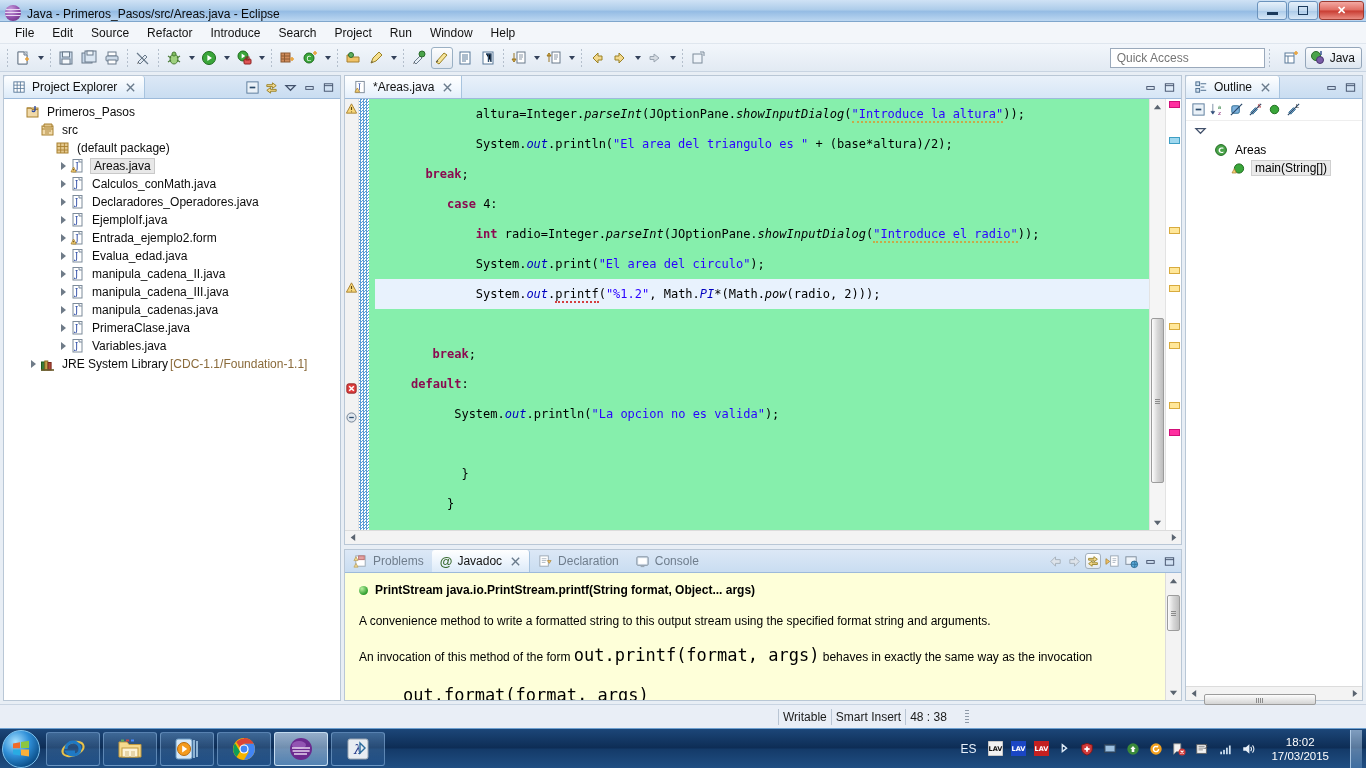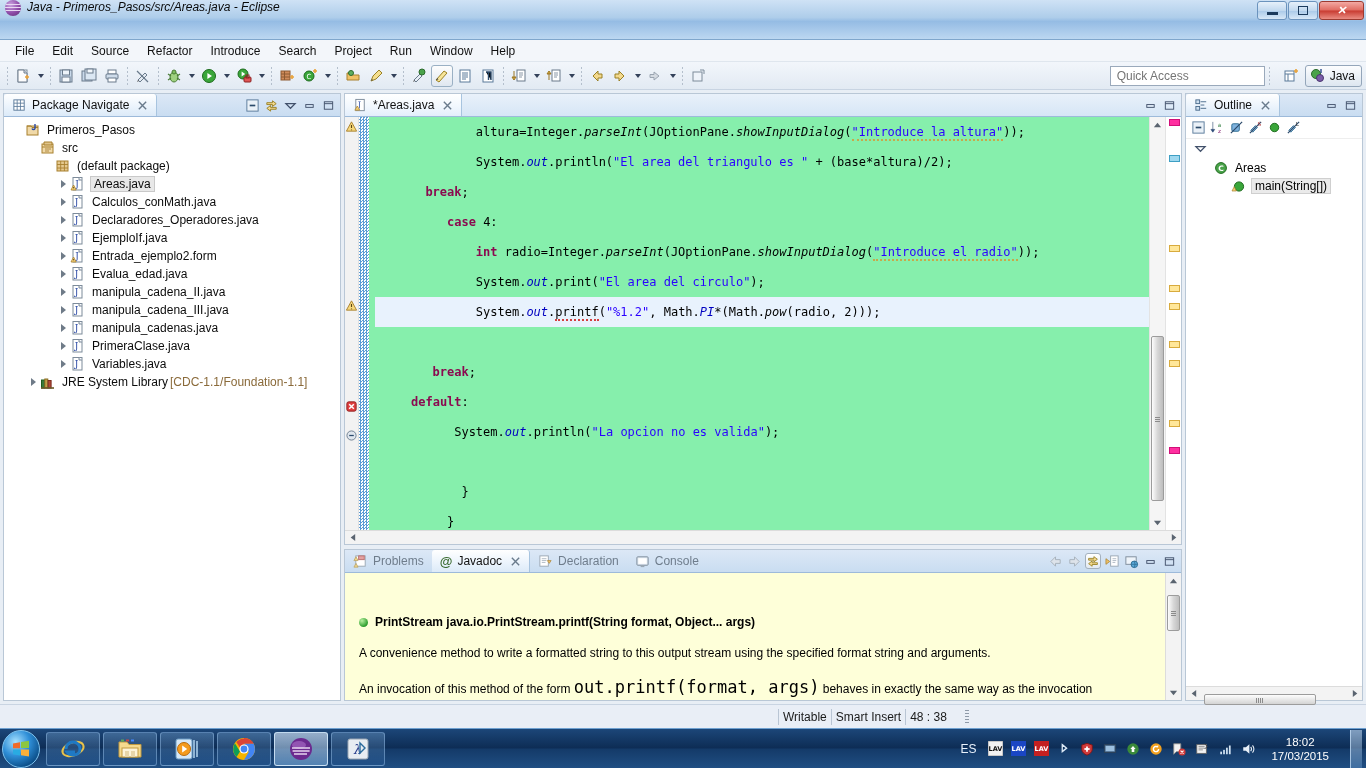--- a/index.html
+++ b/index.html
@@ -16,24 +16,24 @@
 
   
   #eclipse-window {
     position: absolute; left:0; top:0; width:1366px; height:728px;
     background:#f0f0f0;
     display:flex; flex-direction:column;
   }
 
   
   .titlebar {
-    height:40px;
+    height:22px;
     background: linear-gradient(180deg,#cfe2f5 0%, #aecdea 45%, #95bce4 55%, #bcd7f1 100%);
     border-bottom:1px solid #7fa6cc;
-    display:flex; align-items:flex-start; position:relative;font-style:italic;
+    display:flex; align-items:flex-end; position:relative;
   }
   .titlebar .tb-icon {
     width:16px;height:16px;margin-left:5px;margin-right:6px;
     border-radius:50%;
     background: radial-gradient(circle at 35% 30%, #c9a3e0 0%, #8e4ba8 55%, #5d2d72 100%);
     position:relative; overflow:hidden; flex:none;
   }
   .titlebar .tb-icon::after{
     content:""; position:absolute; left:0; top:4px; width:100%; height:8px;
     background: repeating-linear-gradient(180deg,#e8d8f2 0 1px, transparent 1px 3px);
@@ -188,21 +188,21 @@
   }
   .hs-arrow{width:14px;height:14px;display:flex;align-items:center;justify-content:center;}
   .hs-track{flex:1;}
 
   
   .bottom-view{ height:152px; }
   .jdoc{
     flex:1; background:#feffd9; padding:8px 14px; font-size:12px; color:#000; overflow:hidden;
     line-height:1.5;
   }
-  .jdoc .sig{ font-weight:bold; font-size:12px; display:flex; align-items:center; gap:7px;margin-top:32px;}
+  .jdoc .sig{ font-weight:bold; font-size:12px; display:flex; align-items:center; gap:7px;}
   .jdoc p { margin-top:13px; }
   .jdoc .mono{ font-family:"DejaVu Sans Mono","Liberation Mono",monospace; font-size:17px;}
   .jdoc .indent{ margin-left:44px; margin-top:14px;}
   .greendot{ width:9px;height:9px;border-radius:50%;
              background:radial-gradient(circle at 33% 30%, #b9f0a0, #2d9e2d 70%, #1d6b1d); flex:none;}
 
   .jdoc-scroll{
     width:16px; background:#f3f3f3; border-left:1px solid #dcdcdc; display:flex;
     flex-direction:column; align-items:center;
   }
@@ -506,21 +506,21 @@
   <div class="workbench">
 
     <div class="col-left">
       <div class="view" style="flex:1">
         <div class="view-tabbar">
           <div class="view-tab">
             <svg width="15" height="15" viewBox="0 0 16 16">
                 <rect x="2" y="2" width="11" height="11" fill="#fff" stroke="#5a7a9a"></rect>
                 <path d="M2 5.5h11M2 9h11M5.5 2v11M9 2v11" stroke="#5a7a9a" stroke-width=".9"></path>
               </svg>
-            <span>Package Navigate</span>
+            <span>Project Explorer</span>
             <svg width="11" height="11" viewBox="0 0 12 12" style="margin-left:3px">
                 <path d="M2 2l8 8M10 2l-8 8" stroke="#6a7b8c" stroke-width="1.5"></path>
               </svg>
           </div>
           <div class="tabtools">
             <div class="vbtn">
               <svg width="15" height="15" viewBox="0 0 16 16">
                   <rect x="2" y="2" width="12" height="12" fill="#eaf1f8" stroke="#5a7a9a"></rect>
                   <path d="M5 8h6" stroke="#2b4a6b" stroke-width="1.8"></path>
                 </svg>

